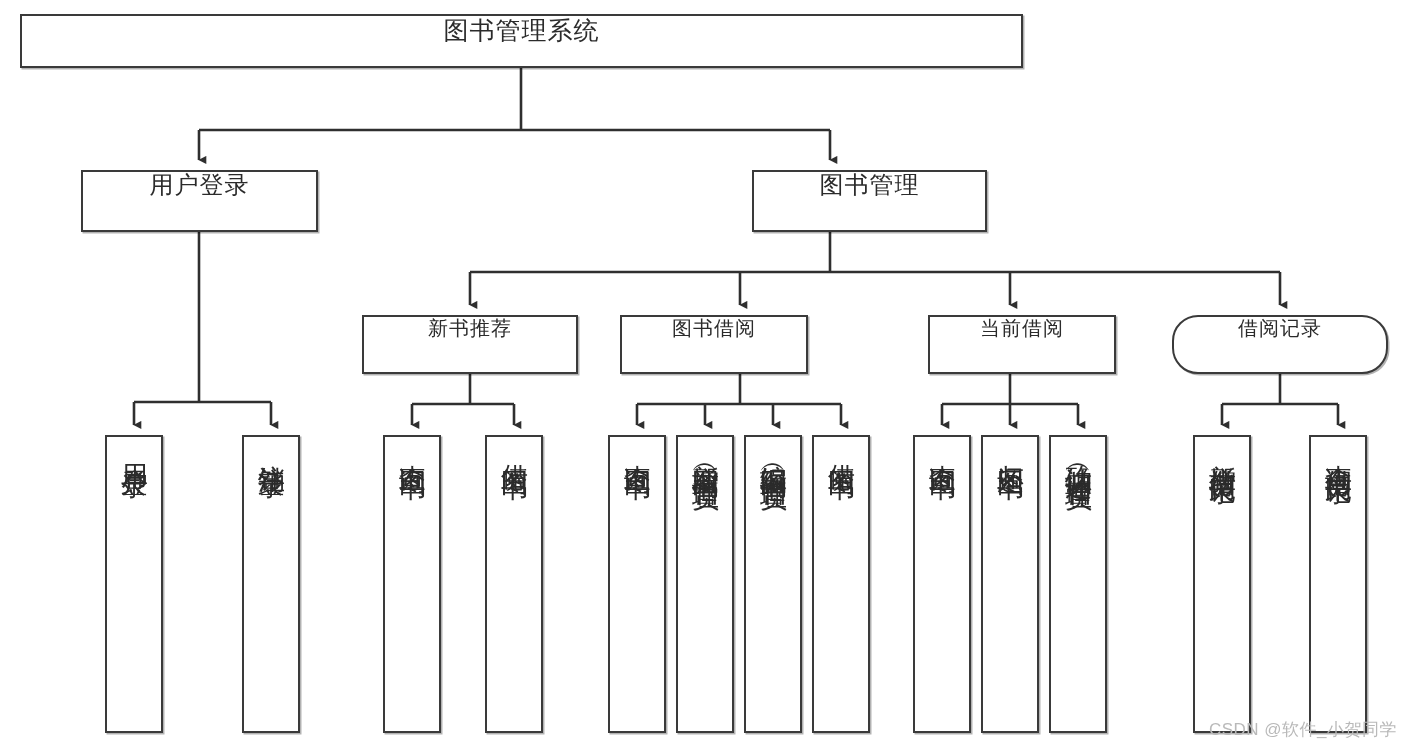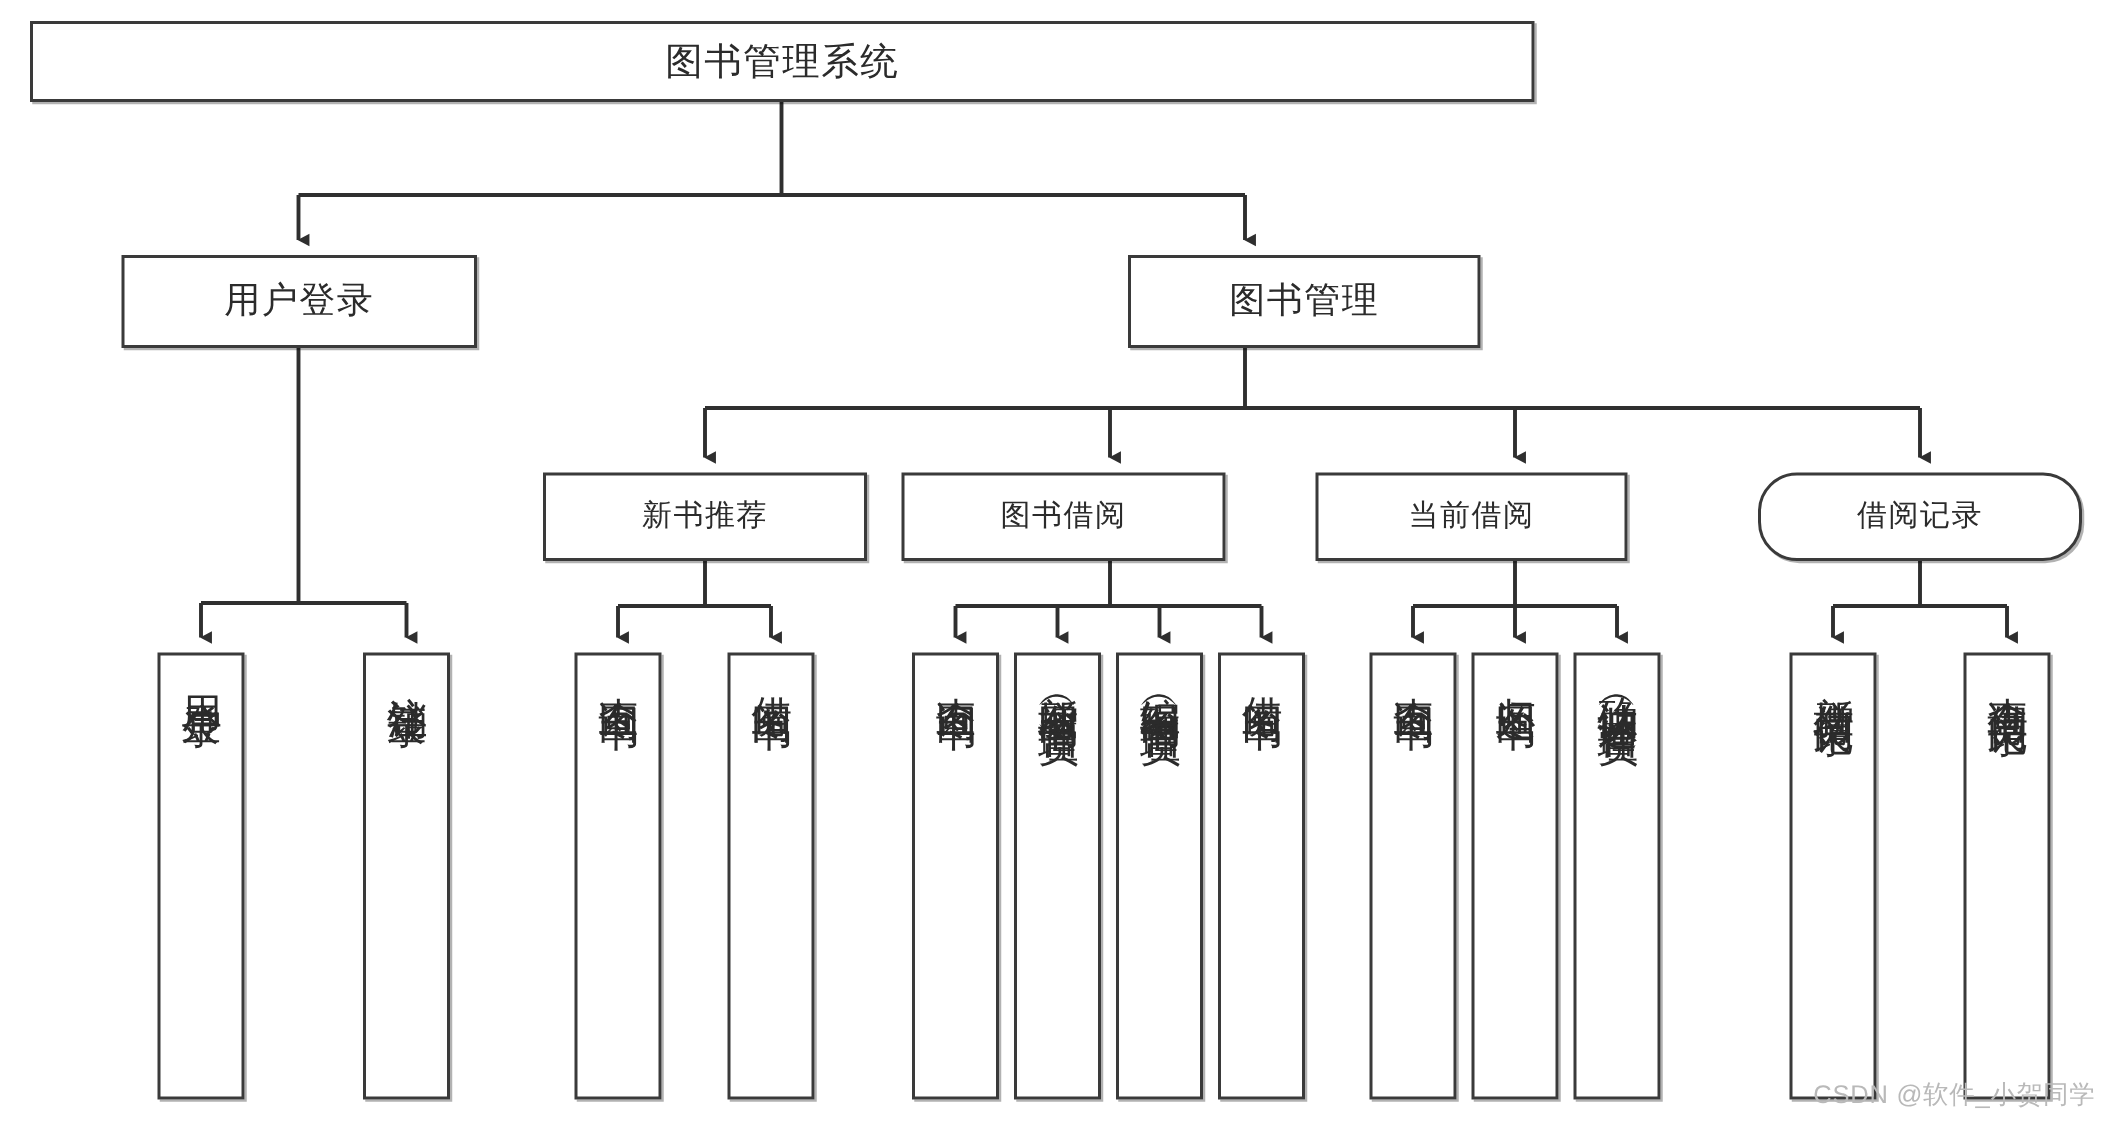--- a/index.html
+++ b/index.html
@@ -12,21 +12,21 @@
   #stage{position:relative;width:1405px;height:747px;}
 
   svg#edges{position:absolute;left:0;top:0;width:1405px;height:747px;}
 
   .node{
     position:absolute;
     box-sizing:border-box;
     background:#ffffff;
     border:2.5px solid #3a3a3a;
     box-shadow:1.5px 1.5px 0 rgba(0,0,0,0.30);
-    display:flex;align-items:center;justify-content:center;
+    display:flex;justify-content:center;
     color:#2b2b2b;
   }
   .node .lbl{
     display:block;
     white-space:nowrap;
     line-height:1.12;
     letter-spacing:1px;
   }
 
   .root .lbl{font-size:25px;}
@@ -117,24 +117,24 @@
   <div class="node lvl1" style="left:81px;top:170px;width:237px;height:62px;">
     <span class="lbl">用户登录</span>
   </div>
   <div class="node lvl1" style="left:752px;top:170px;width:235px;height:62px;">
     <span class="lbl">图书管理</span>
   </div>
 
   <div class="node lvl2" style="left:362px;top:315px;width:216px;height:59px;">
     <span class="lbl">新书推荐</span>
   </div>
-  <div class="node lvl2" style="left:601px;top:315px;width:216px;height:59px;">
+  <div class="node lvl2" style="left:620px;top:315px;width:188px;height:59px;">
     <span class="lbl">图书借阅</span>
   </div>
-  <div class="node lvl2" style="left:877px;top:315px;width:208px;height:59px;">
+  <div class="node lvl2" style="left:928px;top:315px;width:188px;height:59px;">
     <span class="lbl">当前借阅</span>
   </div>
   <div class="node lvl2" style="left:1172px;top:315px;width:216px;height:59px;border-radius:26px;">
     <span class="lbl">借阅记录</span>
   </div>
 
   <div class="node leaf" style="left:105px;top:435px;width:58px;height:298px;">
     <span class="lbl">用户登录</span>
   </div>
   <div class="node leaf" style="left:242px;top:435px;width:58px;height:298px;">

